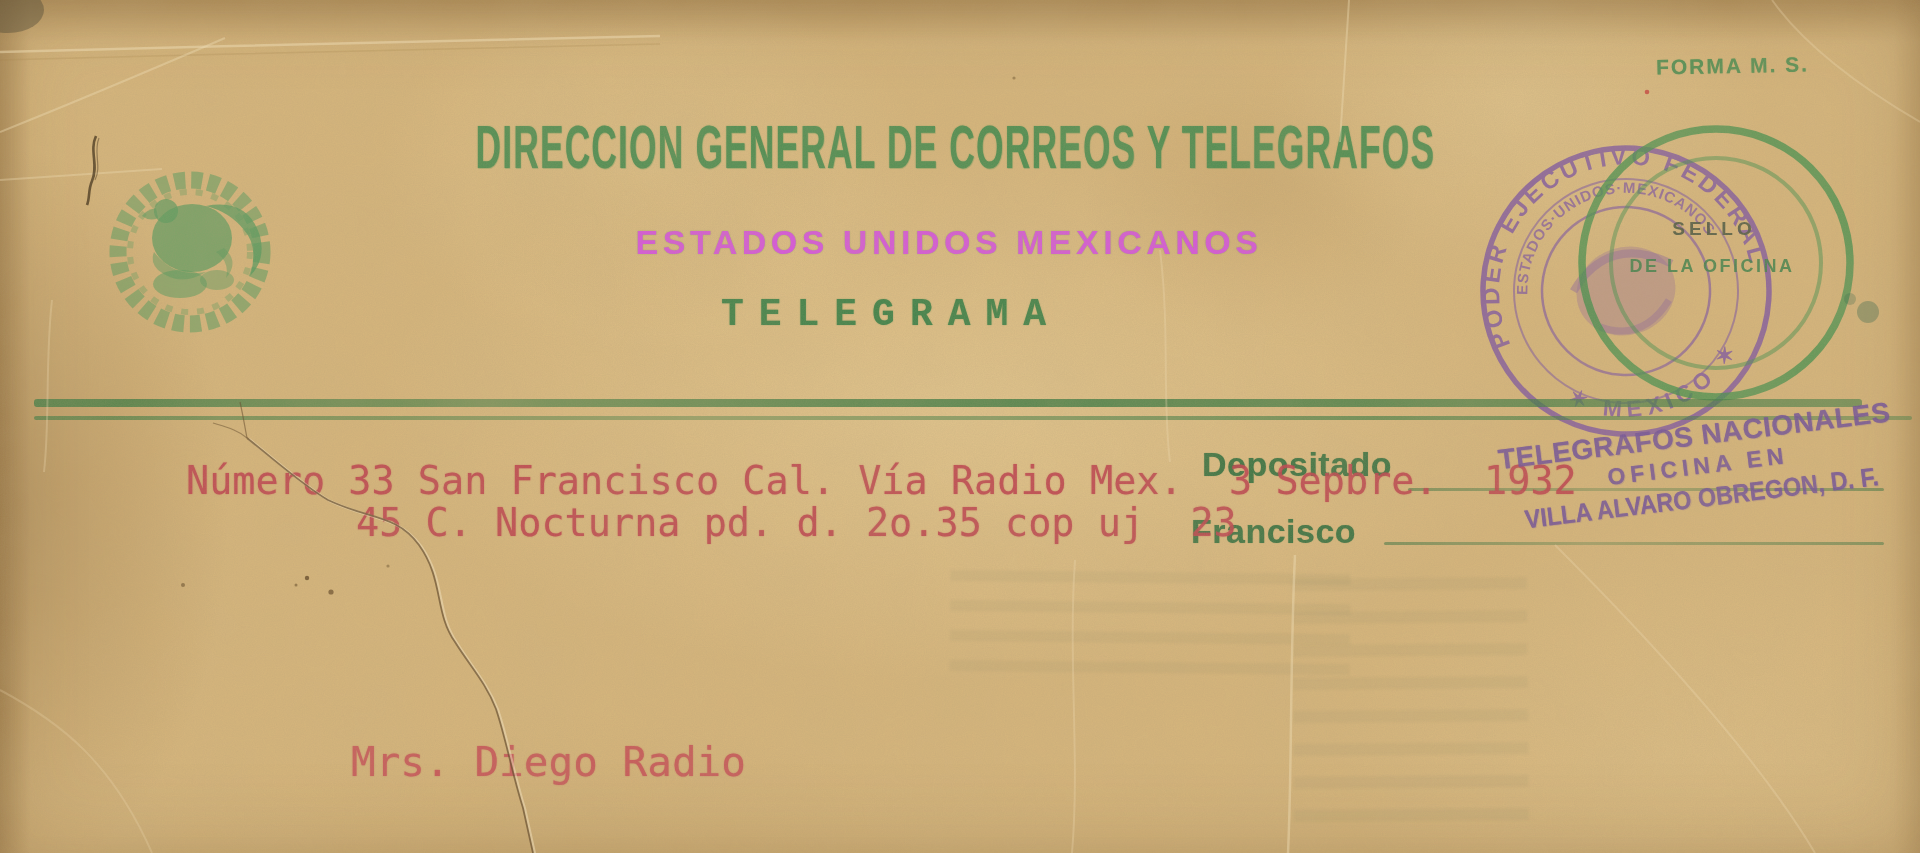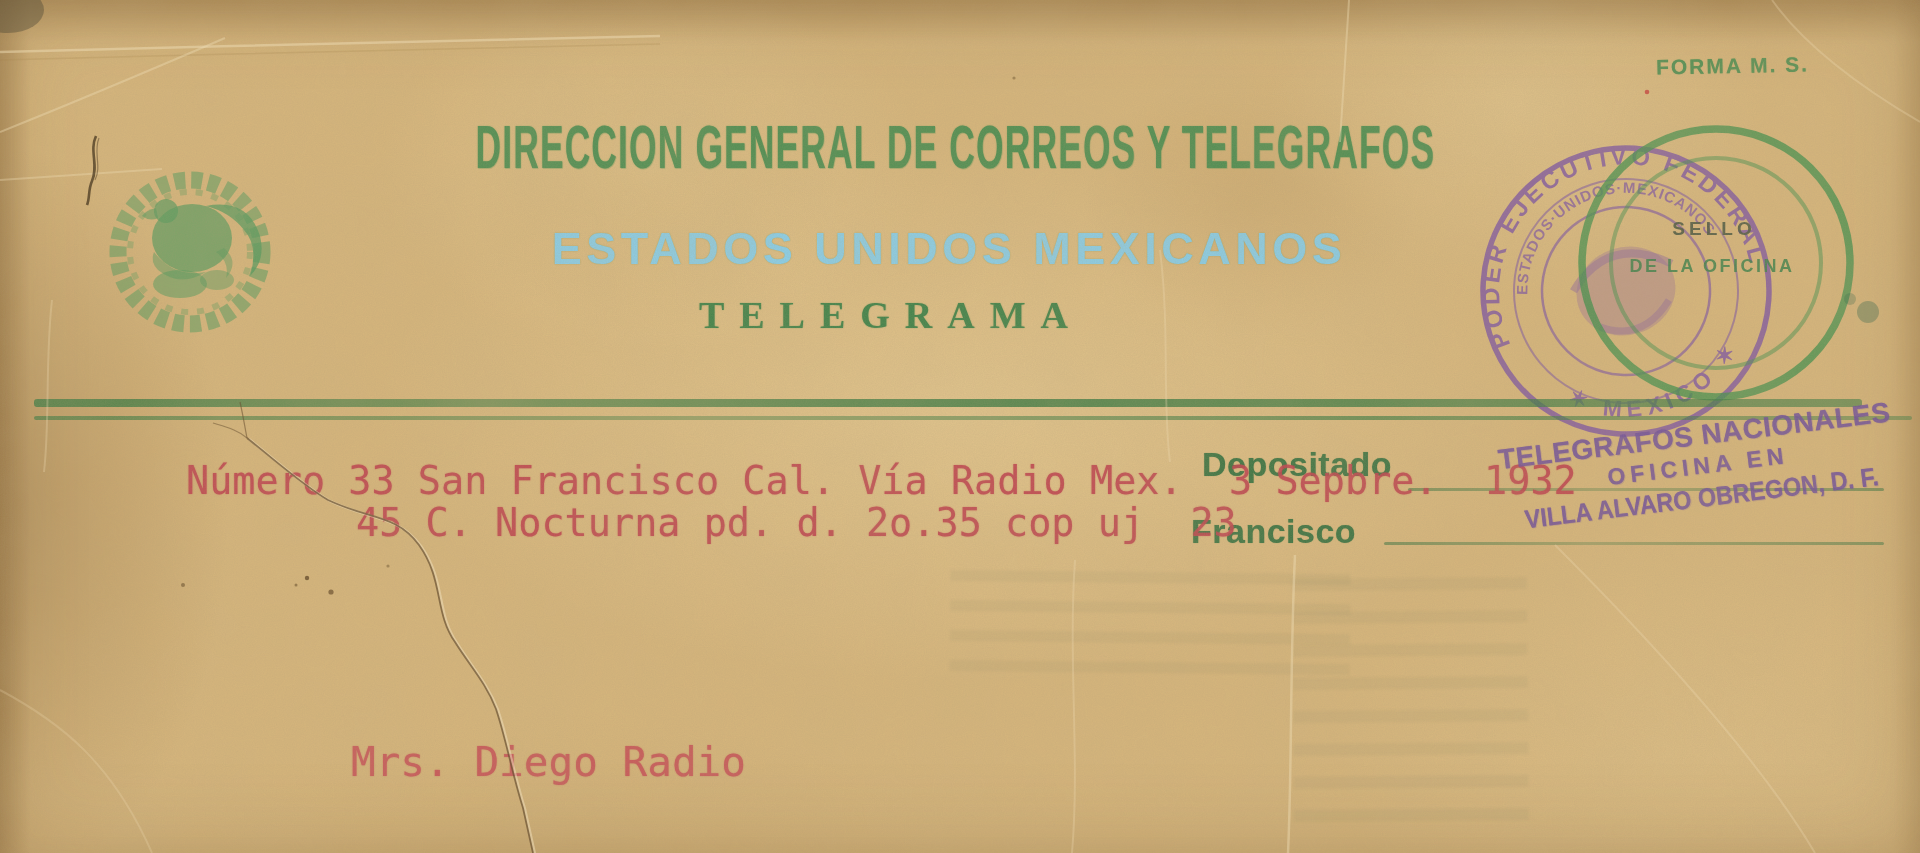--- a/index.html
+++ b/index.html
@@ -20,24 +20,24 @@
       linear-gradient(to right, rgba(118,82,38,.30) 0, rgba(118,82,38,0) 30px),
       linear-gradient(to left, rgba(118,82,38,.14) 0, transparent 26px);}
   .vignette{position:absolute;inset:0;pointer-events:none;
     box-shadow:inset 0 0 85px rgba(99,68,30,.26), inset 0 14px 32px rgba(110,78,35,.16);}
   .header-line{position:absolute;width:1920px;text-align:center;white-space:nowrap;}
   .title-wrap{top:112px;left:-5px;}
   .title-text{display:inline-block;font-weight:bold;font-size:61px;letter-spacing:2px;
     transform:scaleX(.58);transform-origin:center;color:#3c8a4d;opacity:.9;
     text-shadow:0 0 2px rgba(60,138,77,.55),1px 1px 0 rgba(60,138,77,.25);}
   .subtitle-wrap{top:223px;left:-11px;}
-  .subtitle-text{display:inline-block;font-weight:bold;font-size:45px;letter-spacing:4.5px;
-    color:#7dd3fc;opacity:.88;text-shadow:0 0 1.5px rgba(58,138,76,.5);}
+  .subtitle-text{display:inline-block;font-weight:bold;font-size:34px;letter-spacing:4.5px;
+    color:#d946ef;opacity:.88;text-shadow:0 0 1.5px rgba(58,138,76,.5);}
   .doctype-wrap{top:293px;left:-69px;}
-  .doctype-text{display:inline-block;font-family:Liberation Serif, serif;font-weight:bold;
+  .doctype-text{display:inline-block;font-family:Liberation Mono, monospace;font-weight:bold;
     font-size:38px;letter-spacing:15px;color:#2f7d44;opacity:.92;
     text-shadow:0 0 1.5px rgba(47,125,68,.55);}
   .form-label{left:1656px;top:54px;font-size:21px;font-weight:bold;letter-spacing:2px;
     color:#3e8a4e;opacity:.85;transform:rotate(-1.2deg);
     text-shadow:0 0 1px rgba(62,138,78,.6);}
   .rule-thick{left:34px;top:399px;width:1828px;height:8px;border-radius:3px;
     background:linear-gradient(90deg,rgba(56,122,66,.82),rgba(56,122,66,.6) 25%,rgba(56,122,66,.85) 55%,rgba(56,122,66,.62));}
   .rule-thin{left:34px;top:416px;width:1878px;height:4px;border-radius:2px;
     background:linear-gradient(90deg,rgba(56,122,66,.68),rgba(56,122,66,.42) 35%,rgba(56,122,66,.68) 70%,rgba(56,122,66,.48));}
   .typed{font-family:"DejaVu Sans Mono",monospace;color:#bf3f4e;white-space:pre;

